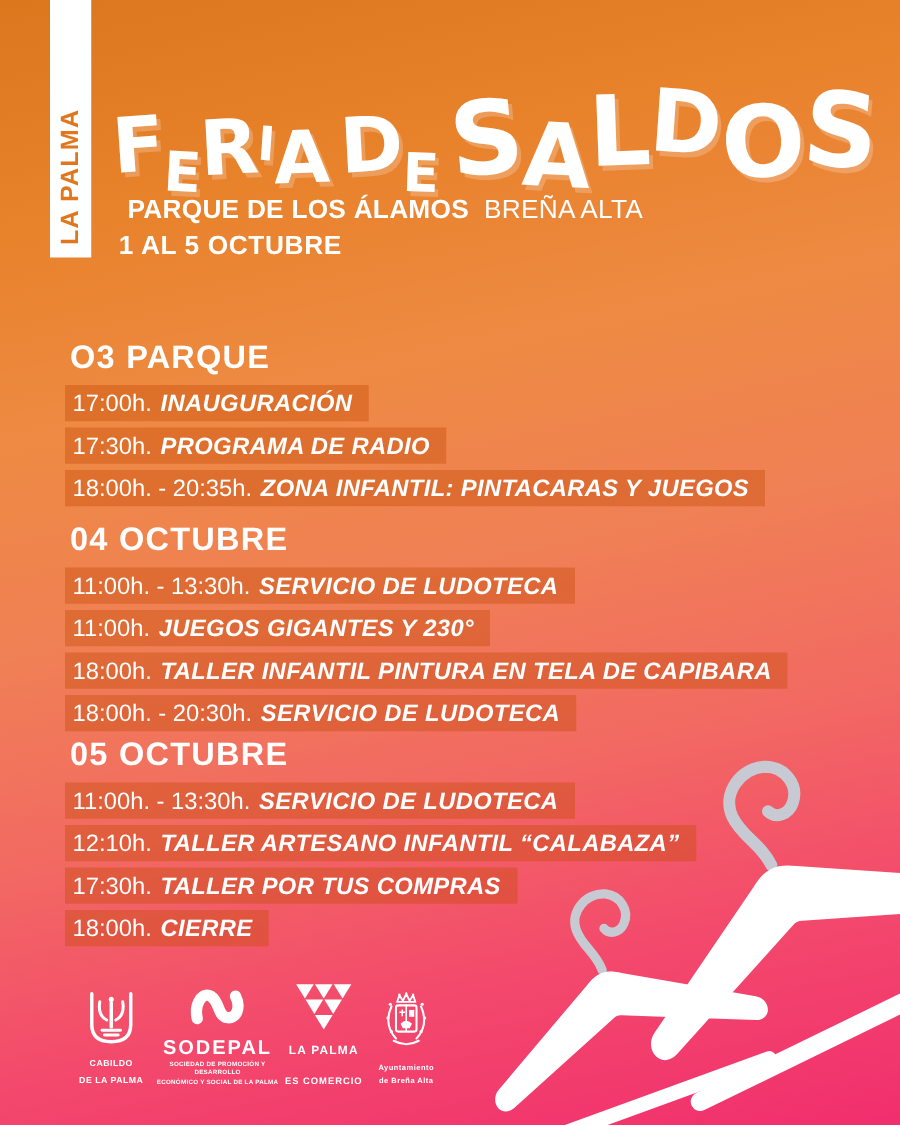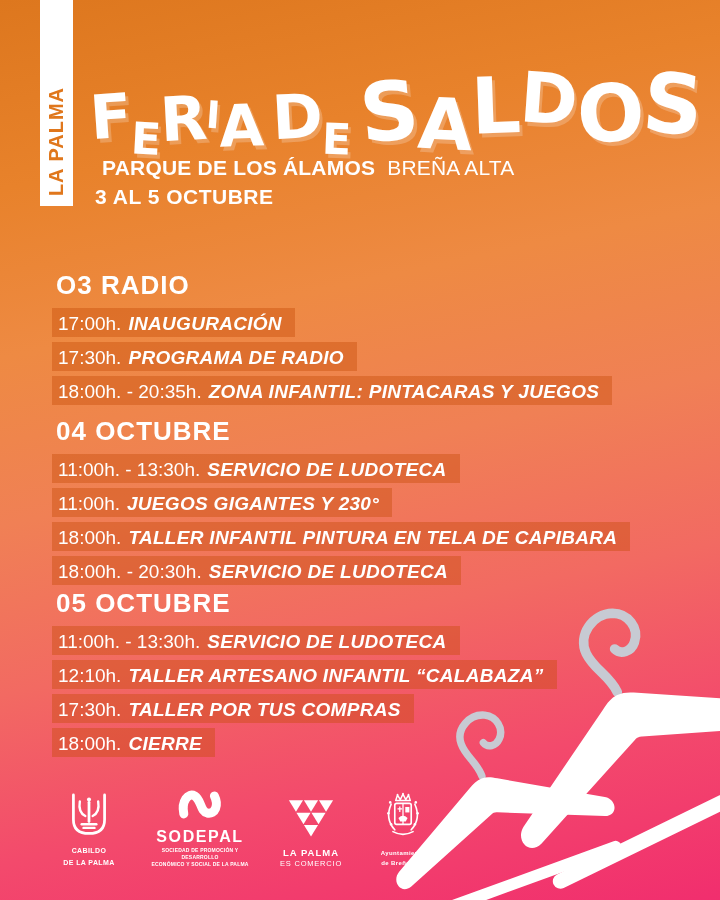--- a/index.html
+++ b/index.html
@@ -37,31 +37,31 @@
   .day h2{font-size:26px;font-weight:bold;letter-spacing:1px;margin:0 0 8px 4px;line-height:30px}
   .event-row{width:fit-content;background:var(--row_band);padding:6px 13px 3px 6px;
     margin-bottom:5px;font-size:19px;line-height:20px;white-space:nowrap}
   .event-row .time{font-weight:normal}
   .event-row .etitle{font-weight:bold;font-style:italic;margin-left:7px;letter-spacing:.3px}
   
   .hanger{position:absolute;pointer-events:none}
   .hanger.big{left:470px;top:592px;width:330px;transform:rotate(-26deg)}
   .hanger.small{left:365px;top:700px;width:255px;transform:rotate(-20deg)}
   
-  .logos{position:absolute;left:54px;top:786px;display:flex;align-items:flex-end;gap:26px}
+  .logos{position:absolute;left:54px;top:786px;display:flex;align-items:flex-end;}
   .logo{display:flex;flex-direction:column;align-items:center;text-align:center}
   .logo .cap{font-weight:bold;line-height:1.2;letter-spacing:.4px}
   .logo-cabildo{width:70px}
   .logo-cabildo .cap{font-size:7px;margin-top:4px}
   .logo-sodepal{width:100px}
   .logo-sodepal .name{font-size:16px;font-weight:bold;letter-spacing:1.6px;margin-top:2px}
   .logo-sodepal .tag{font-size:5px;font-weight:bold;line-height:1.3;letter-spacing:.2px;margin-top:1px}
   .logo-comercio{width:70px}
   .logo-comercio .cap1{font-size:9.5px;font-weight:bold;letter-spacing:1px;margin-top:6px}
-  .logo-comercio .cap2{font-size:7.5px;font-weight:normal;letter-spacing:.8px;margin-top:1px}
+  .logo-comercio .cap2{font-size:7.5px;font-weight:bold;letter-spacing:.8px;margin-top:14px}
   .logo-ayto{width:62px}
   .logo-ayto .cap{font-size:6px;margin-top:3px}
 </style>
 </head>
 <body>
 
 <div class="poster">
 
   <div class="hanger big">
     <svg viewBox="0 0 240 200" width="100%">
@@ -96,26 +96,26 @@
       <span class="ltr" style="font-size: 70.76px; transform: translateY(12px) rotate(3deg);">A</span>
       <span class="ltr" style="font-size: 78.08px; transform: translateY(-2px) rotate(-2deg);">L</span>
       <span class="ltr" style="font-size: 69.54px; transform: translateY(-14px) rotate(4deg);">D</span>
       <span class="ltr" style="font-size: 79.3px; transform: translateY(6px) rotate(-3deg);">O</span>
       <span class="ltr" style="font-size: 82.96px; transform: translateY(-2px) rotate(5deg);">S</span>
     </h1>
   <div class="loc">
     <span class="b">PARQUE DE LOS ÁLAMOS</span>
     <span class="l">BREÑA ALTA</span>
   </div>
-  <div class="dates">3 AL 5 OCTUBRE</div>
+  <div class="dates">1 AL 5 OCTUBRE</div>
 
 
   <div id="schedule">
   <section class="day">
-    <h2>O3 RADIO</h2>
+    <h2>O3 PARQUE</h2>
     <div class="events">
   <div class="event-row">
     <span class="time">17:00h.</span><span class="etitle">INAUGURACIÓN</span>
   </div>
 
   <div class="event-row">
     <span class="time">17:30h.</span><span class="etitle">PROGRAMA DE RADIO</span>
   </div>
 
   <div class="event-row">

